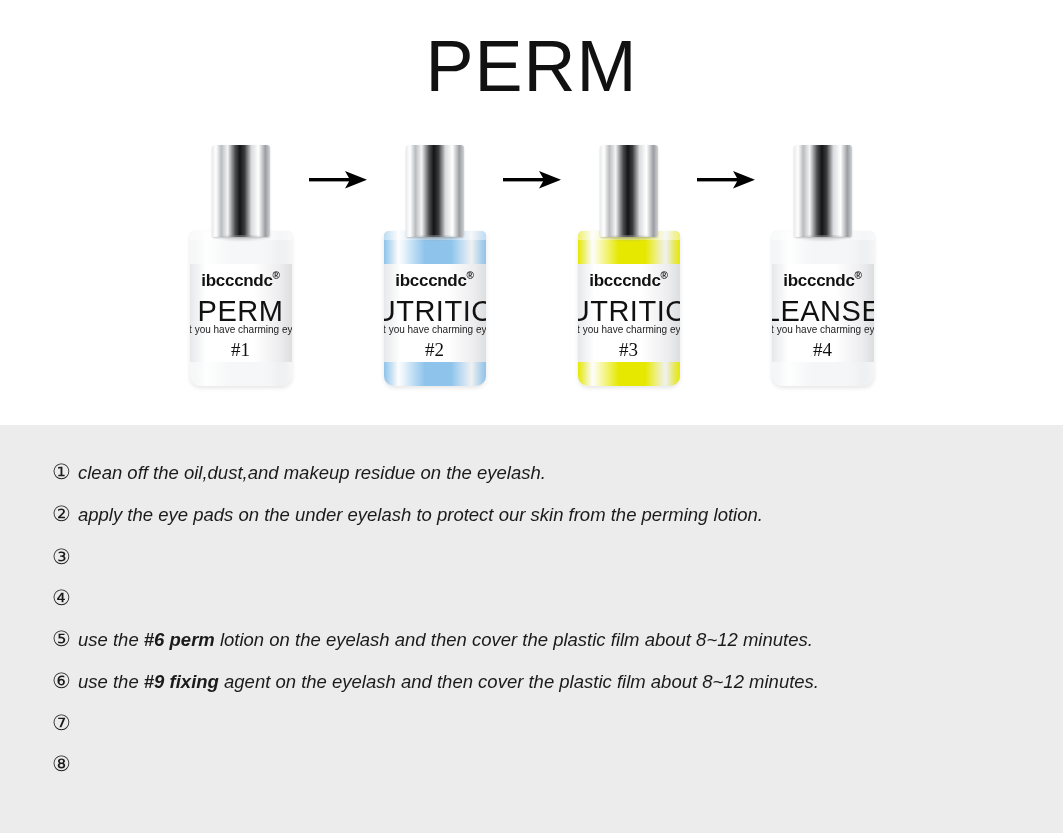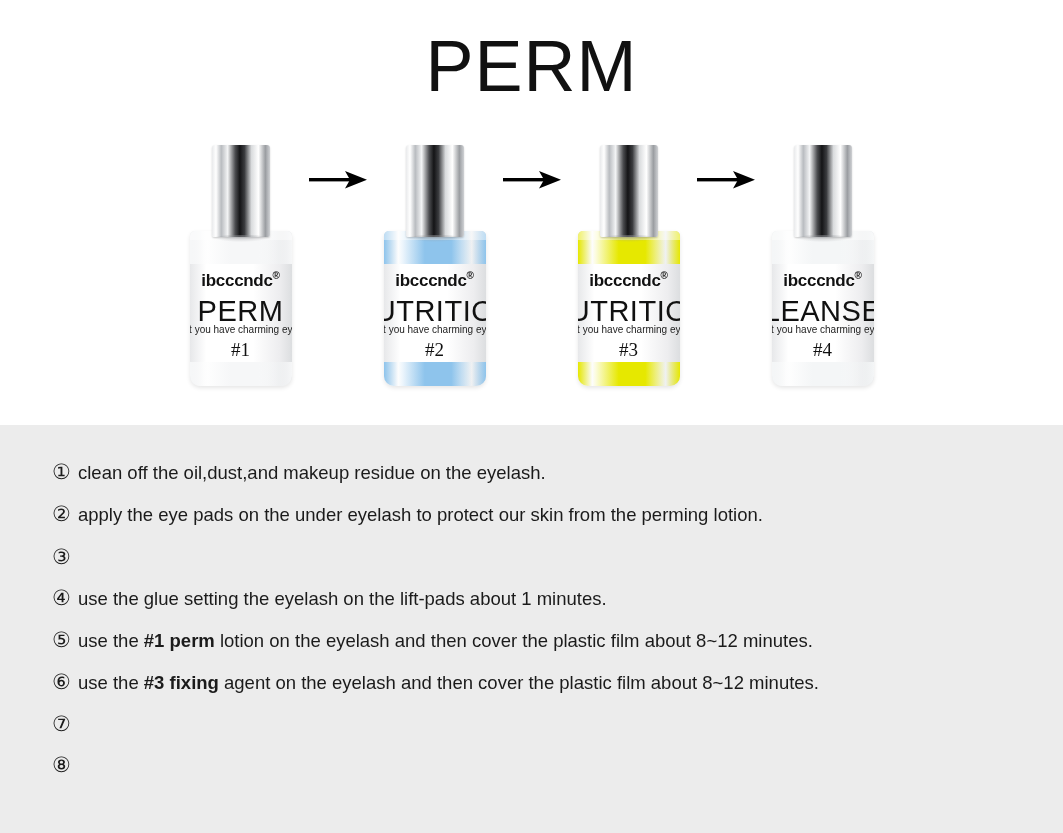--- a/index.html
+++ b/index.html
@@ -222,20 +222,21 @@
   }
   .step-num {
     flex: none;
     width: 26px;
     font-size: 21px;
     color: #1b1b1b;
     line-height: 1;
   }
   .step-text {
     white-space: pre-wrap;
+    font-style: italic;
   }
   .step-text b { font-weight: 700; }
 </style>
 </head>
 <body>
 
 <div class="title-wrap">
   <h1 class="page-title">PERM</h1>
 </div>
 
@@ -312,29 +313,28 @@
       </div>
       <div class="step">
         <span class="step-num">②</span>
         <span class="step-text">apply the eye pads on the under eyelash to protect our skin from the perming lotion.</span>
       </div>
       <div class="step">
         <span class="step-num">③</span>
       </div>
       <div class="step">
         <span class="step-num">④</span>
-        <span class="step-text">use the glue setting the eyelash on the lift-pads about 1 minutes.</span>
       </div>
       <div class="step">
         <span class="step-num">⑤</span>
-        <span class="step-text">use the <b>#1 perm</b> lotion on the eyelash and then cover the plastic film about 8~12 minutes.</span>
+        <span class="step-text">use the <b>#6 perm</b> lotion on the eyelash and then cover the plastic film about 8~12 minutes.</span>
       </div>
       <div class="step">
         <span class="step-num">⑥</span>
-        <span class="step-text">use the <b>#3 fixing</b> agent on the eyelash and then cover the plastic film about 8~12 minutes.</span>
+        <span class="step-text">use the <b>#9 fixing</b> agent on the eyelash and then cover the plastic film about 8~12 minutes.</span>
       </div>
       <div class="step">
         <span class="step-num">⑦</span>
       </div>
       <div class="step">
         <span class="step-num">⑧</span>
       </div>
     </div>
 </div>
 

